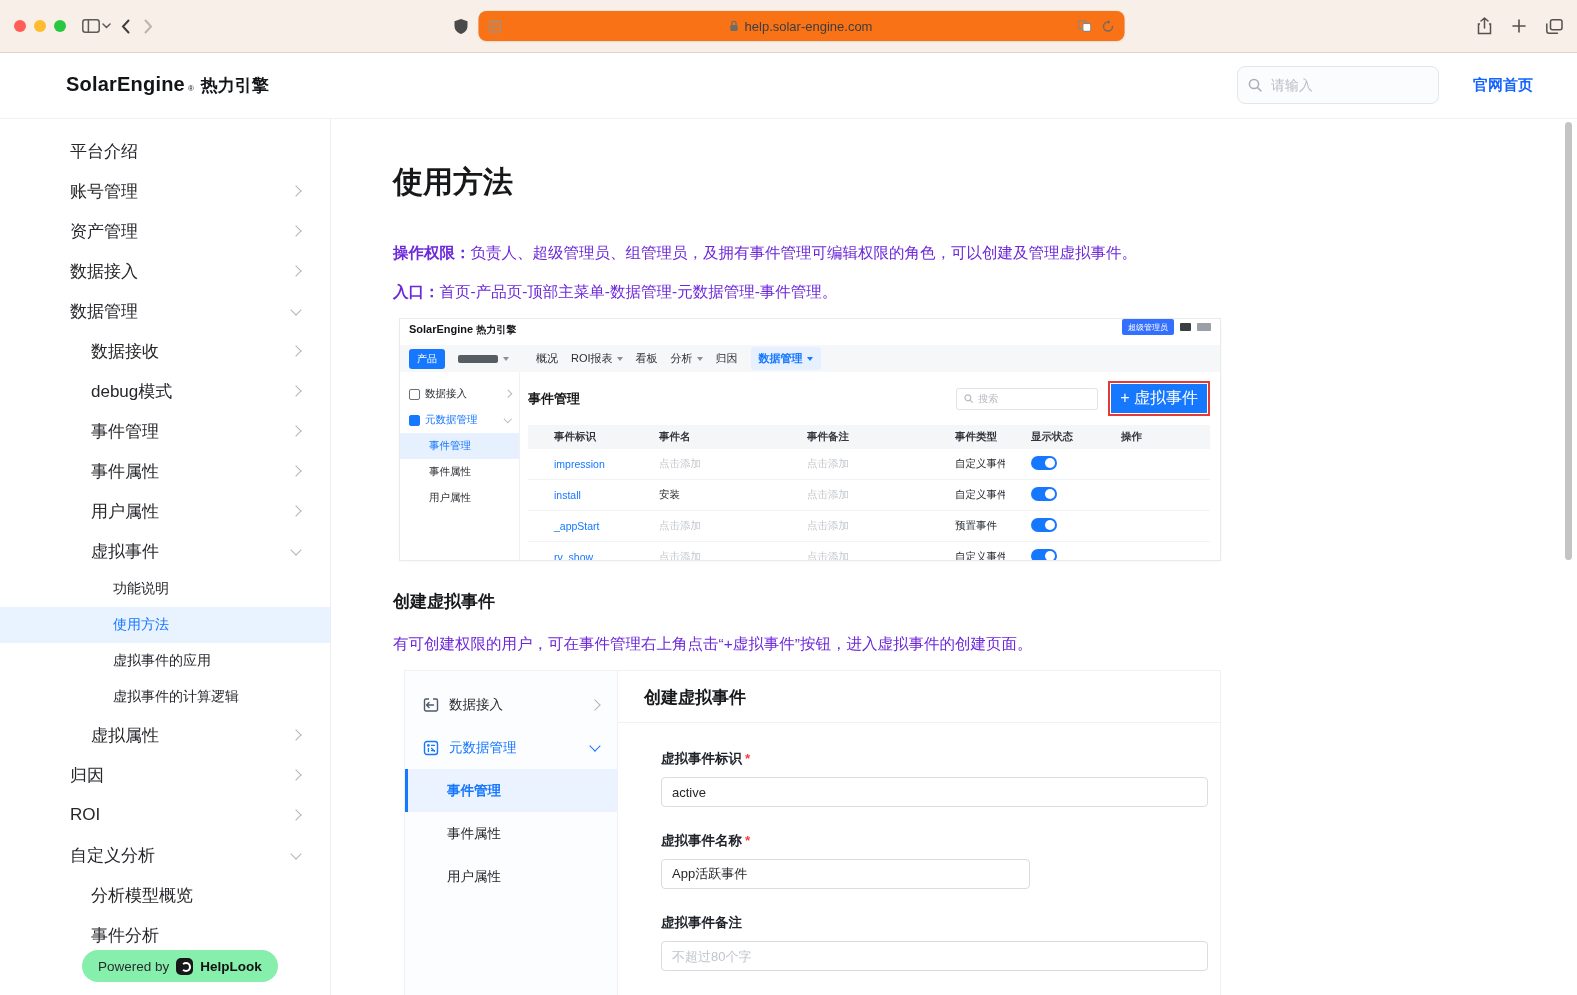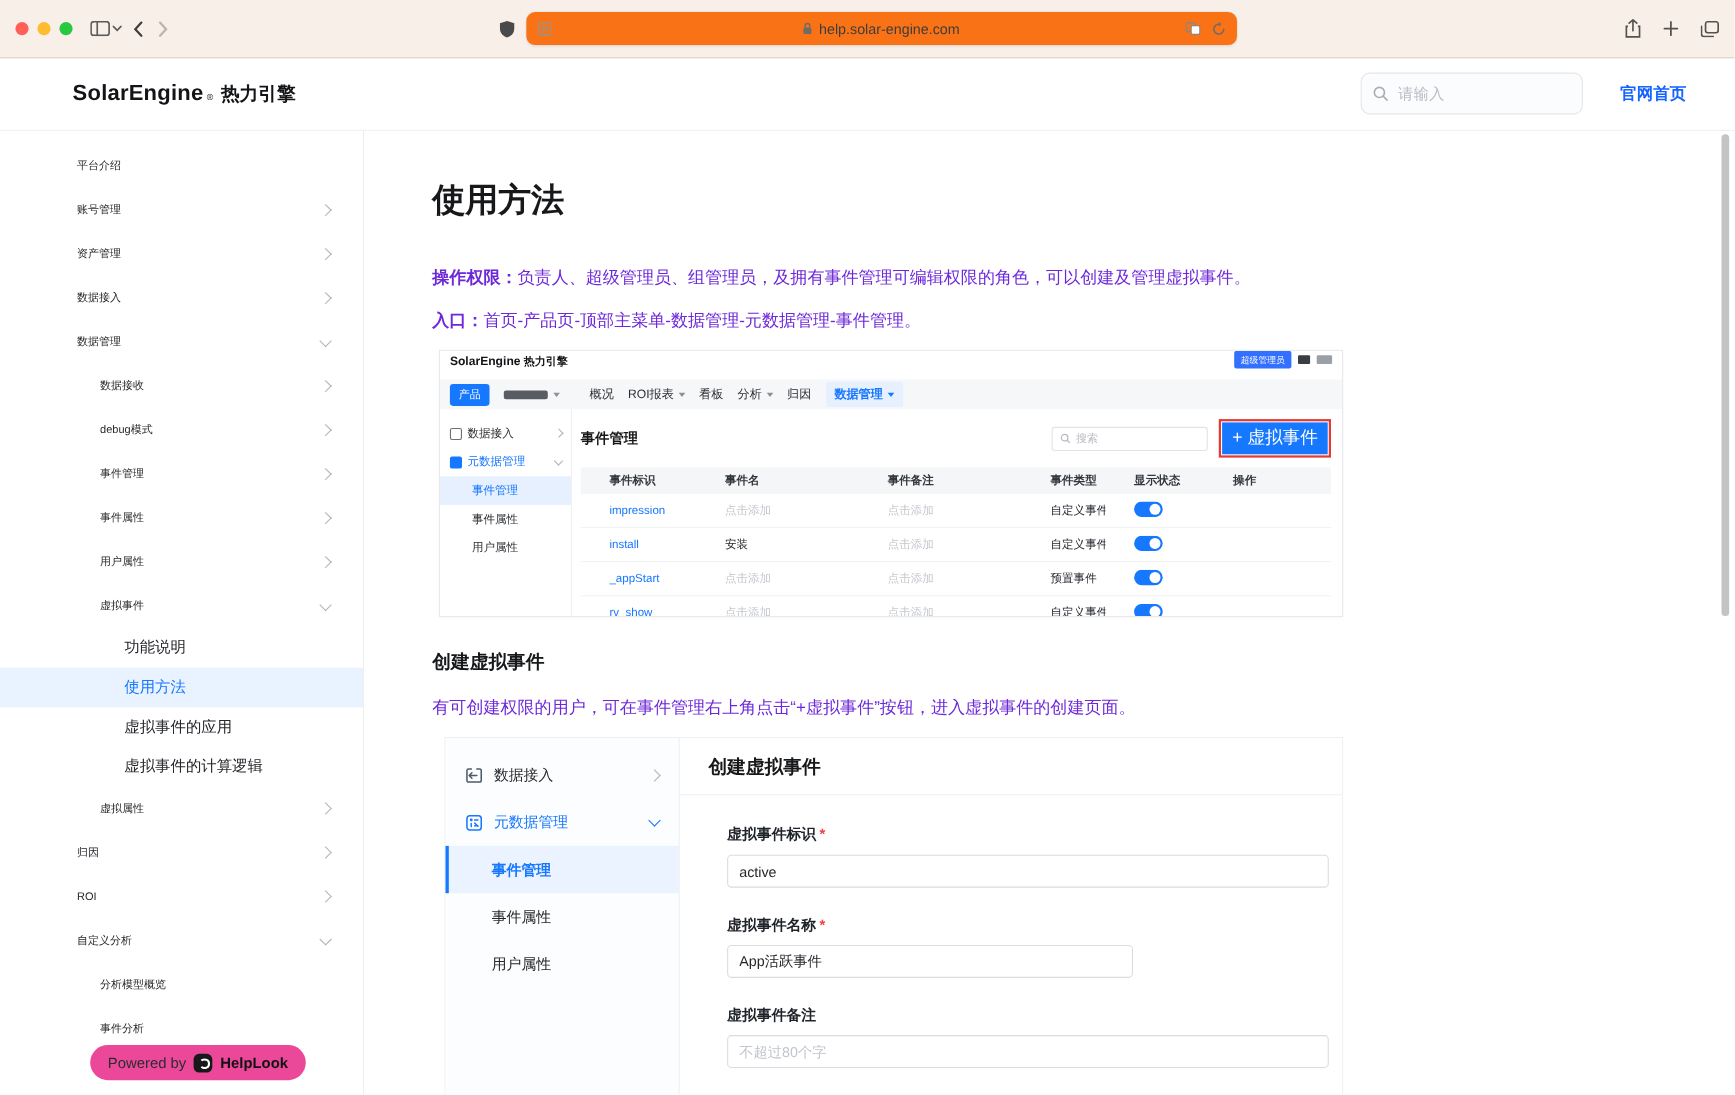--- a/index.html
+++ b/index.html
@@ -32,29 +32,29 @@
   .hdr-search{margin-left:auto;width:180px;height:36px;border:1px solid #e4e6ea;background:#fbfcfd;border-radius:8px;
               display:flex;align-items:center;padding:0 10px;gap:7px}
   .hdr-search input{border:0;outline:0;background:transparent;width:100%;font-size:14px;color:#333;
                     font-family:Liberation Sans, sans-serif}
   .hdr-search input::placeholder{color:#b9bdc5}
   .hdr-home{margin-left:34px;font-size:15px;font-weight:700;color:#1664ff;text-decoration:none;cursor:pointer}
 
   
   .sidebar{position:absolute;top:118px;left:0;bottom:0;width:331px;border-right:1px solid #eceef1;
            background:#fff;padding-top:13px;box-sizing:border-box;z-index:10}
-  .nav-item{height:40px;display:flex;align-items:center;padding:0 30px 0 70px;font-size:10px;color:#26272b;cursor:pointer}
+  .nav-item{height:40px;display:flex;align-items:center;padding:0 30px 0 70px;font-size:17px;color:#26272b;cursor:pointer}
   .nav-item .lbl{flex:1;white-space:nowrap;overflow:hidden;text-overflow:ellipsis}
   .nav-item.lvl2{padding-left:91px}
   .nav-item.lvl3{padding-left:113px;height:36px;font-size:14px}
   .nav-item.active{background:#e9f2ff;color:#1677ff}
   .chev{width:7px;height:7px;border-right:1.6px solid #b2b5bc;border-bottom:1.6px solid #b2b5bc;flex:none}
   .chev.right{transform:rotate(-45deg)}
   .chev.down{transform:rotate(45deg);margin-top:-3px}
-  .powered{position:absolute;left:82px;bottom:13px;height:32px;background:#ec4899;border-radius:17px;
+  .powered{position:absolute;left:82px;bottom:13px;height:32px;background:#86efac;border-radius:17px;
            display:flex;align-items:center;gap:7px;padding:0 16px;font-size:13.5px;color:#2a2c30;cursor:pointer}
   .hl-logo{width:17px;height:17px;background:#17181a;border-radius:5px;position:relative;flex:none}
   .hl-logo::after{content:"";position:absolute;left:5px;top:4px;width:6px;height:6px;border:2.2px solid #fff;
                   border-left-color:transparent;border-radius:50%}
   .powered b{font-weight:800;color:#111}
 
   
   .main{position:absolute;top:118px;left:332px;right:0;bottom:0;overflow:hidden;padding:44px 0 0 61px;box-sizing:border-box;background:#fff}
   .page-title{font-size:30px;font-weight:800;color:#17181a;margin:0 0 38px}
   .para{font-size:15.5px;line-height:24px;margin:0 0 15px;color:#6d28d9}

